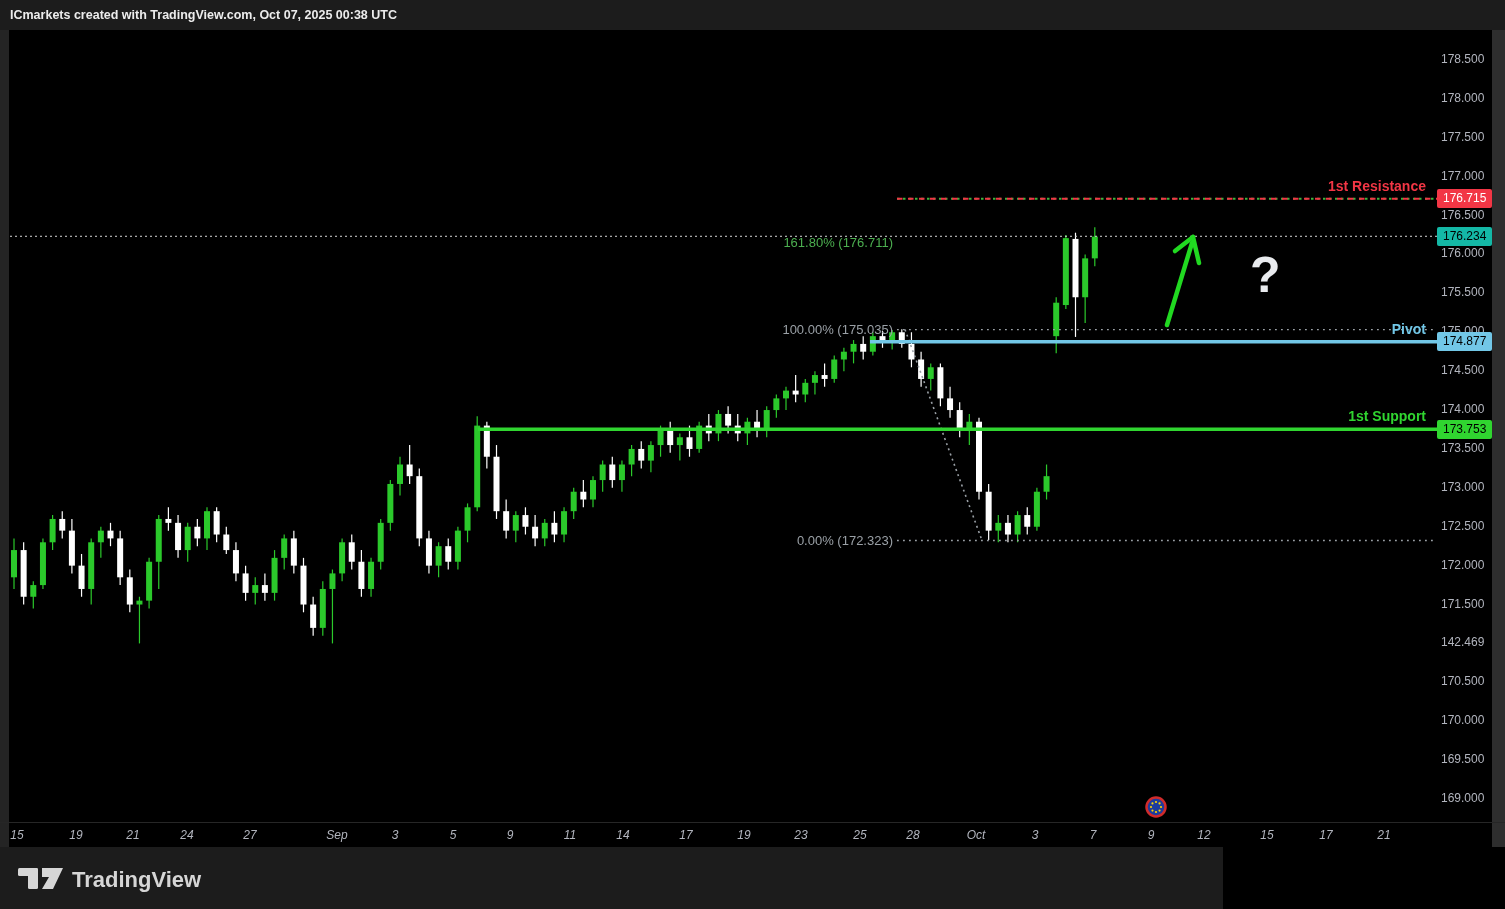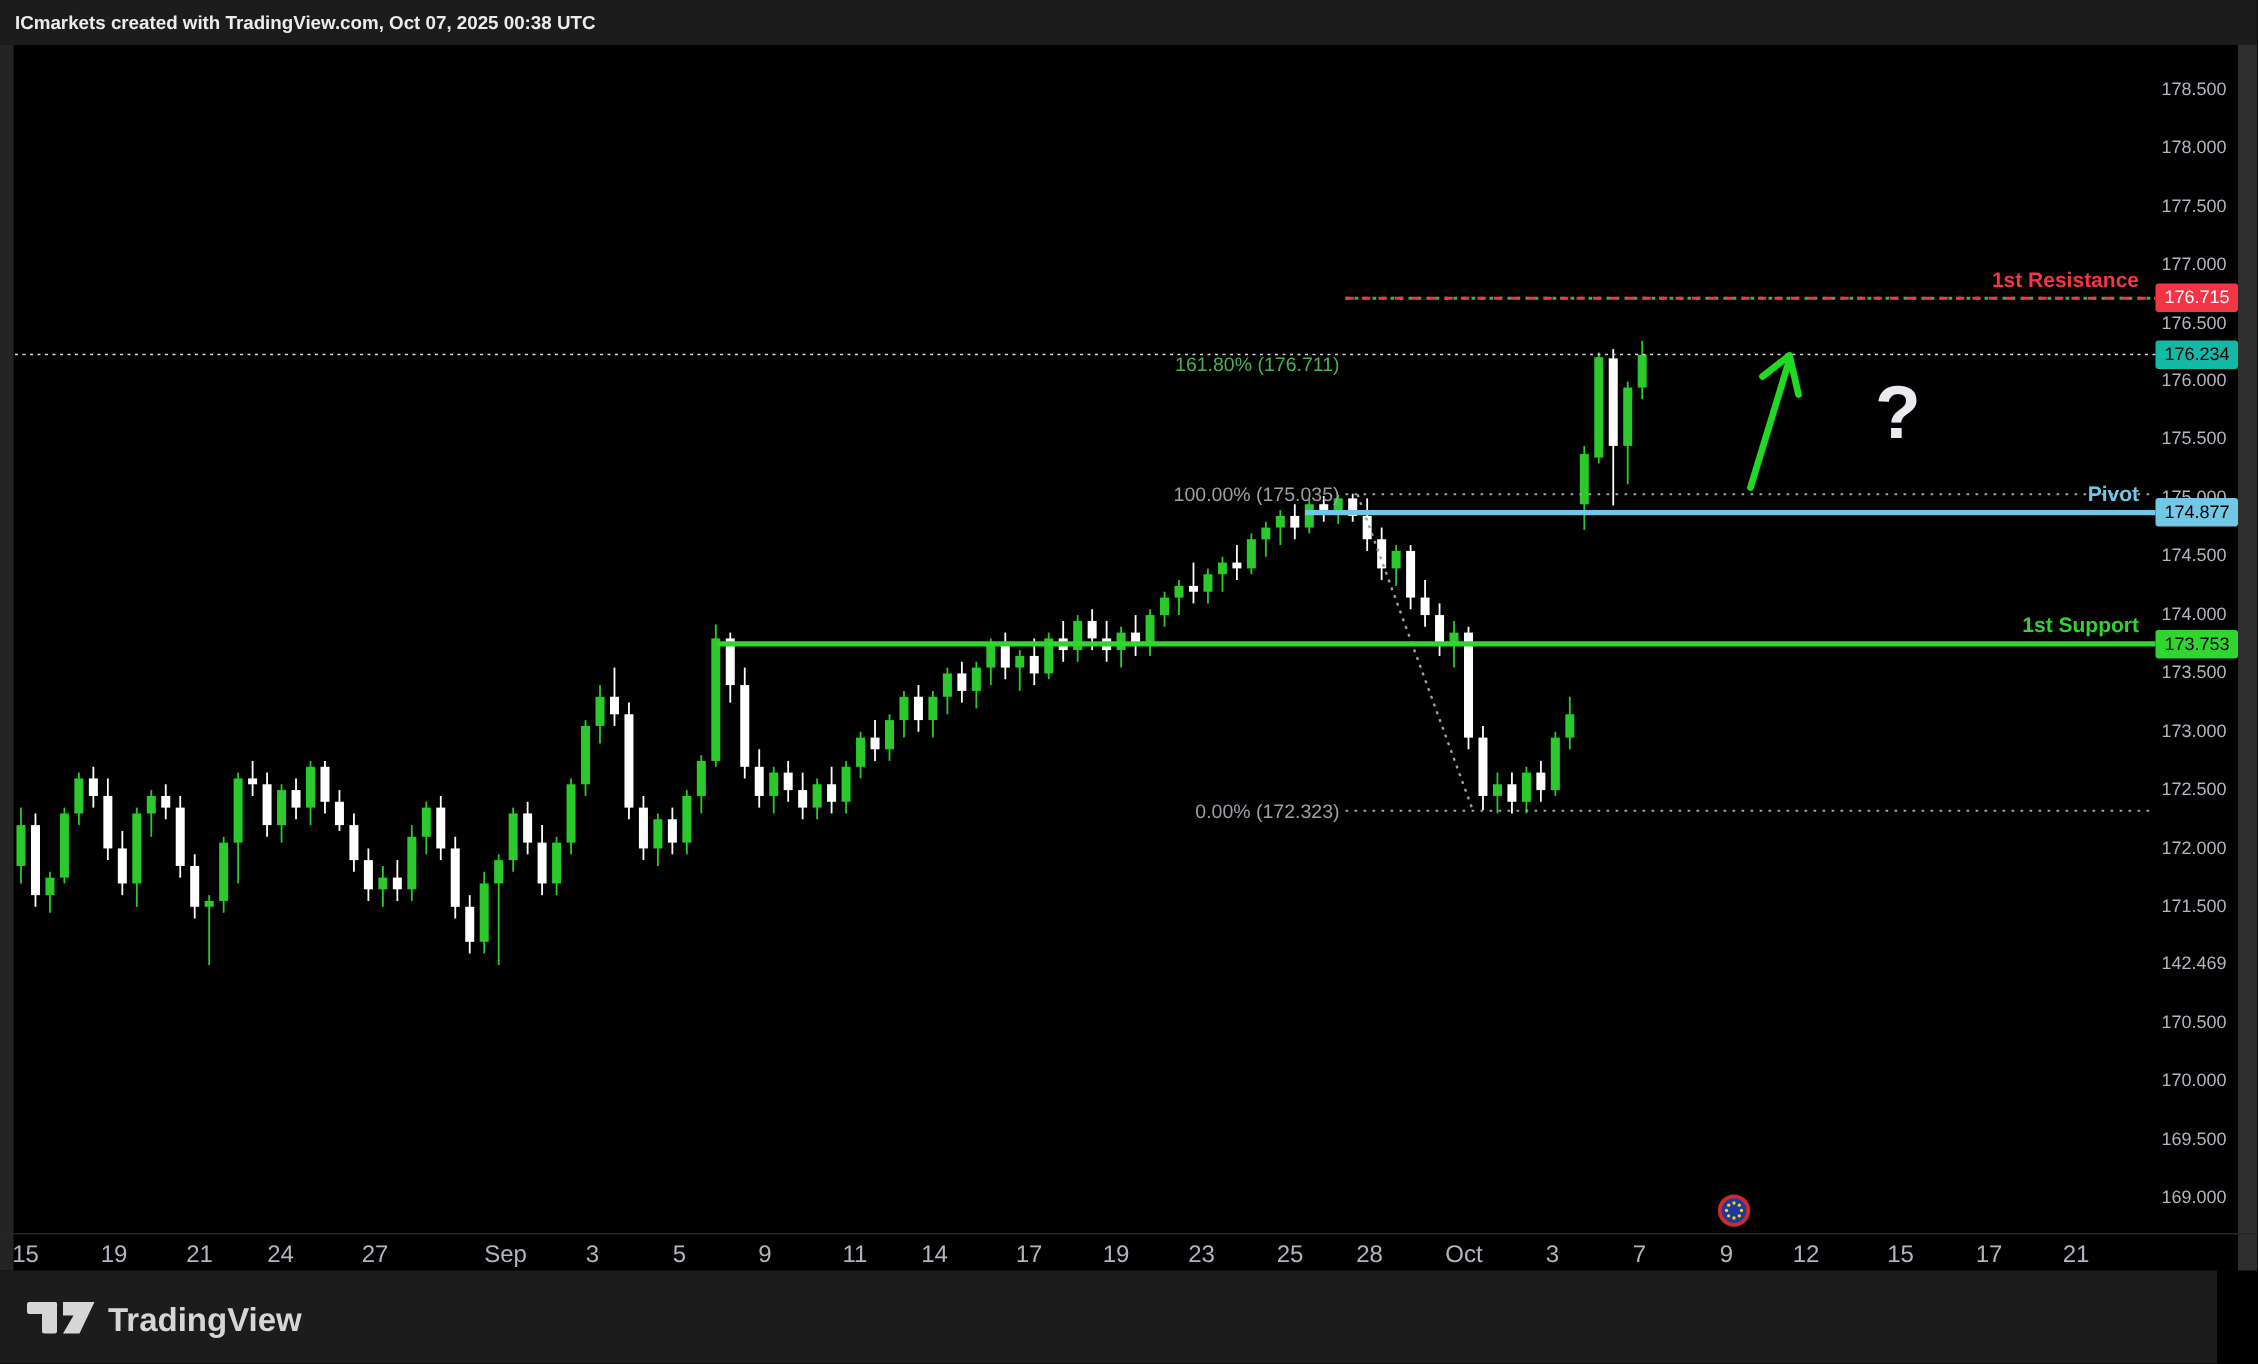--- a/index.html
+++ b/index.html
@@ -8,25 +8,25 @@
     font-family:"Liberation Sans",sans-serif;
   }
   #chart{position:absolute;left:0;top:0;z-index:1;}
   #overlay{position:absolute;left:0;top:0;width:1505px;height:909px;z-index:2;pointer-events:none;}
   .topbar{
     position:absolute;left:0;top:0;width:1505px;height:30px;background:#1c1c1c;z-index:3;
     color:#ececec;font-size:12.5px;font-weight:bold;line-height:30px;
     padding-left:10px;box-sizing:border-box;
   }
   .footer{
-    position:absolute;left:0;top:847px;width:1478px;height:62px;background:#1c1c1c;z-index:3;
+    position:absolute;left:0;top:847px;width:1223px;height:62px;background:#1c1c1c;z-index:3;
   }
   .tvlogo{position:absolute;left:16px;top:14px;}
   .ptick{position:absolute;left:1441px;color:#b2b5be;font-size:12px;white-space:nowrap;}
-  .ttick{position:absolute;top:828px;color:#b2b5be;font-size:16px;transform:translateX(-50%);white-space:nowrap;}
+  .ttick{position:absolute;top:828px;color:#b2b5be;font-size:12px;transform:translateX(-50%);white-space:nowrap;font-style:italic;}
   .badge{
     position:absolute;left:1437px;min-width:42px;padding:0 6px;height:19px;
     font-size:12px;line-height:19px;text-align:center;border-radius:2px;white-space:nowrap;
   }
   .fiblabel{position:absolute;font-size:13px;white-space:nowrap;text-align:right;}
   .lvllabel{position:absolute;font-size:14px;font-weight:bold;white-space:nowrap;text-align:right;}
   .qmark{
     position:absolute;left:1250px;top:250px;color:#e9ebee;
     font-size:50px;font-weight:bold;line-height:1;z-index:2;
   }

